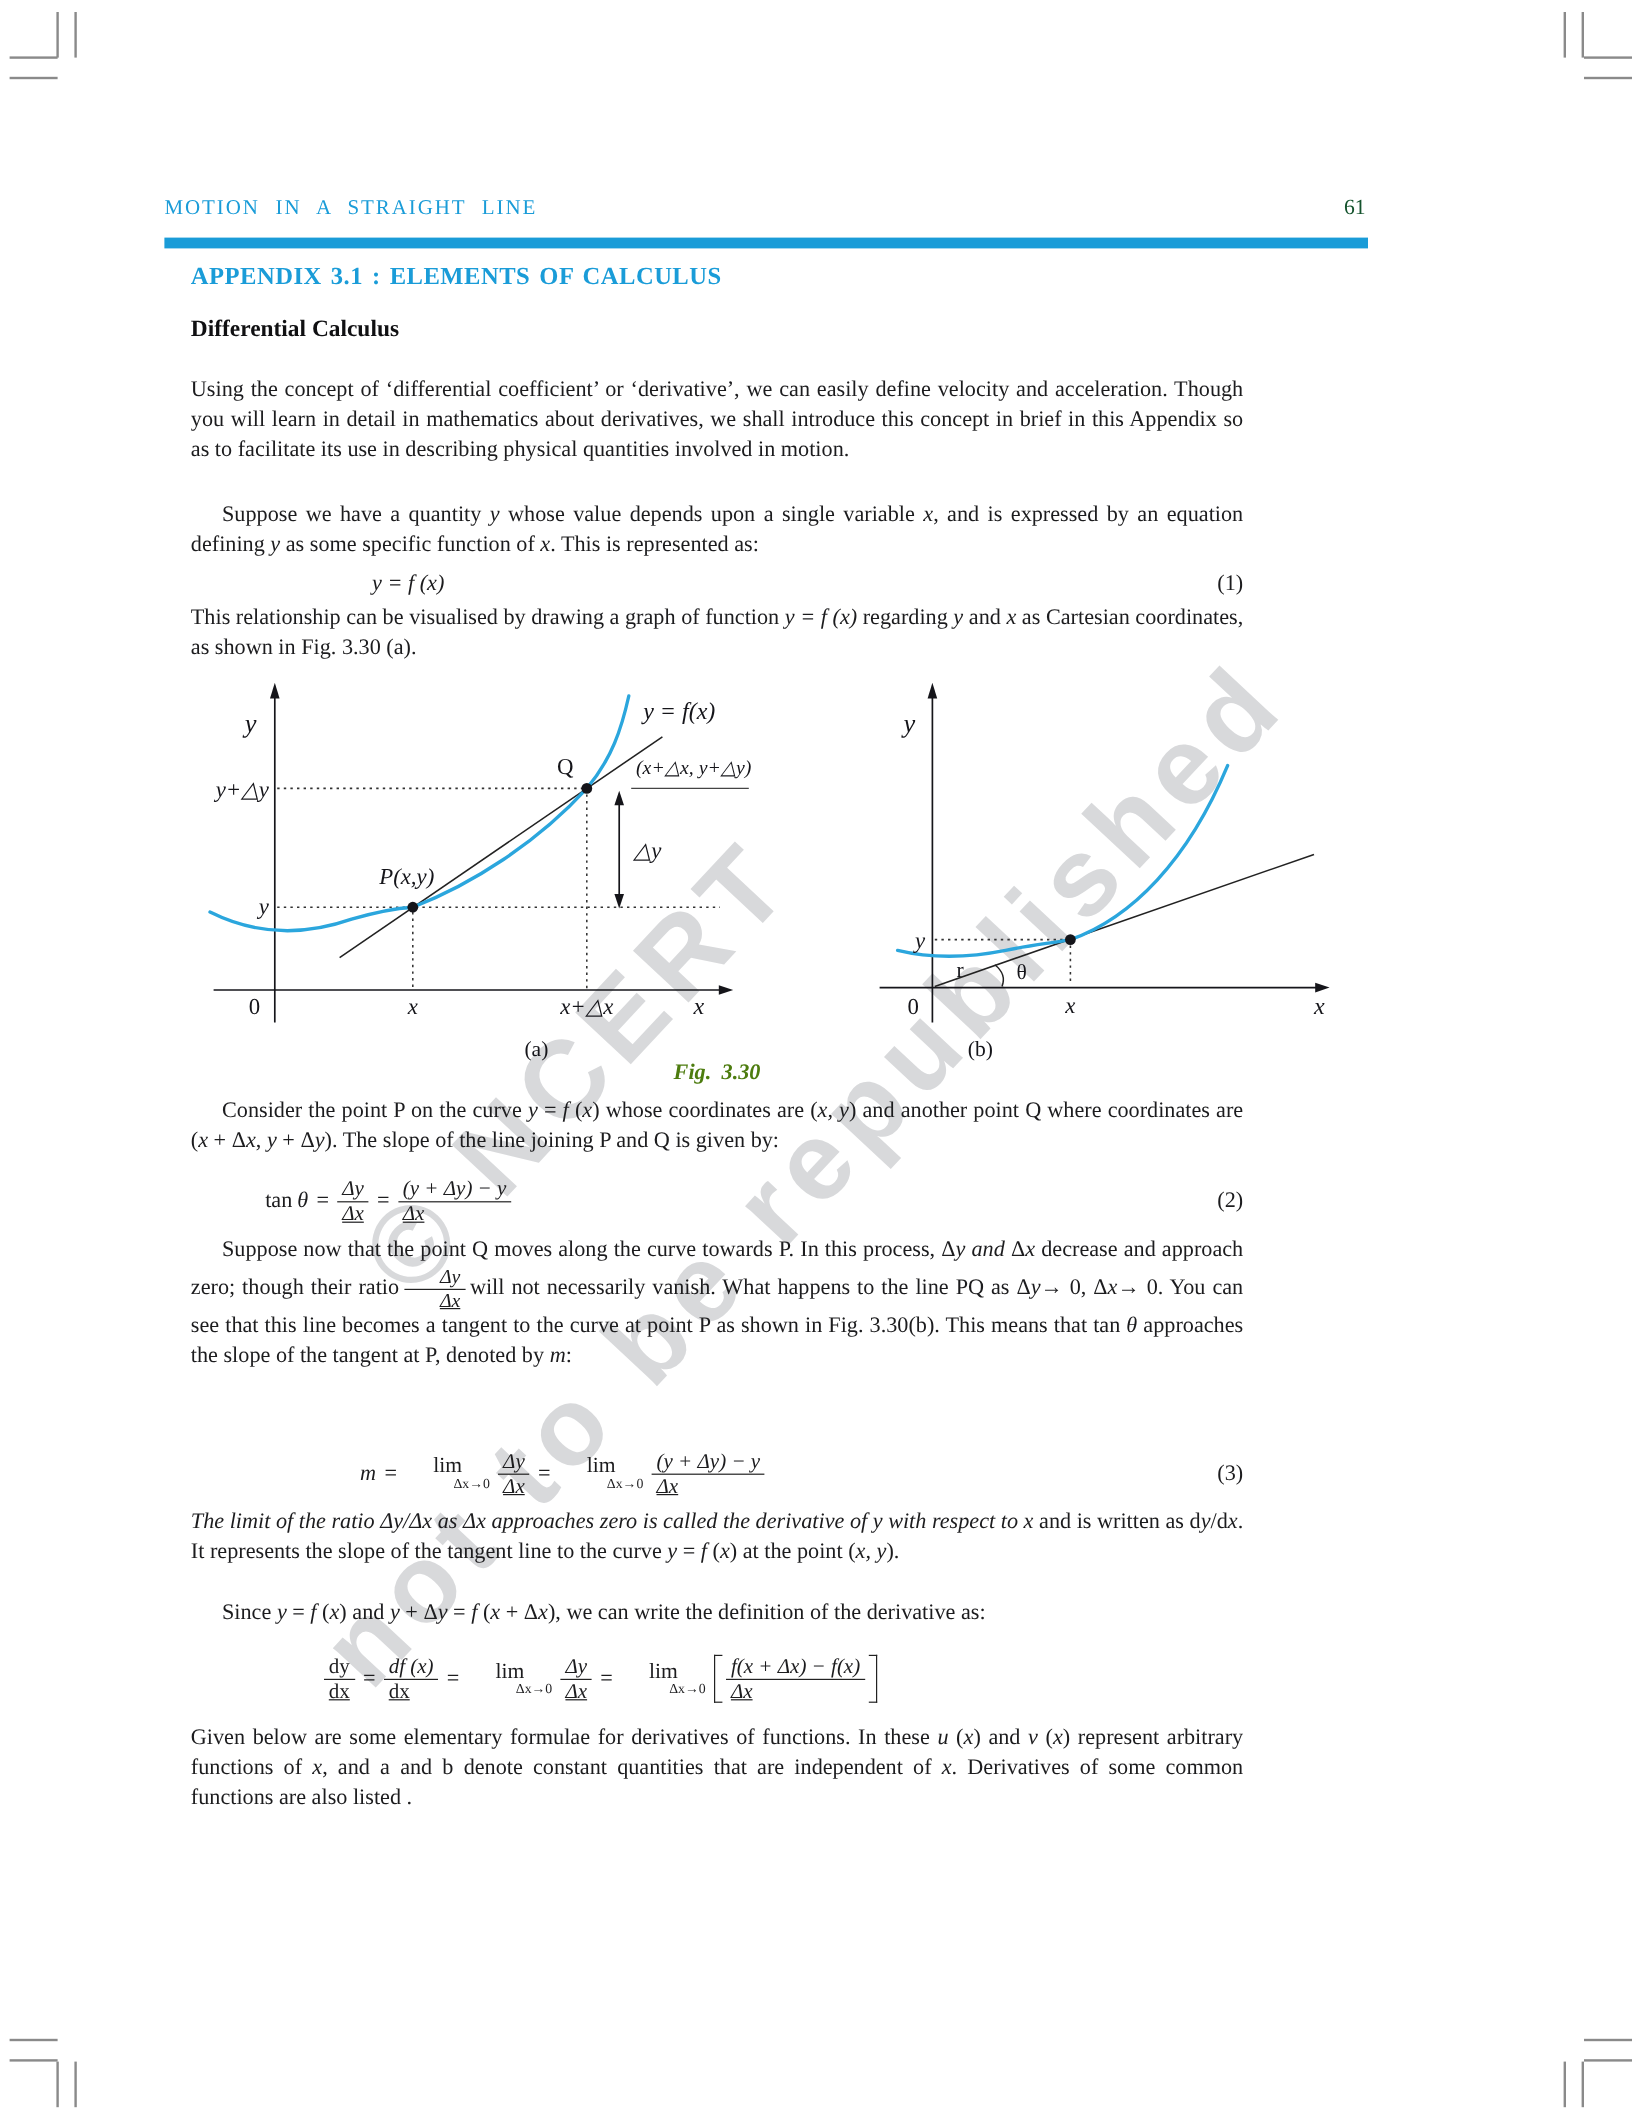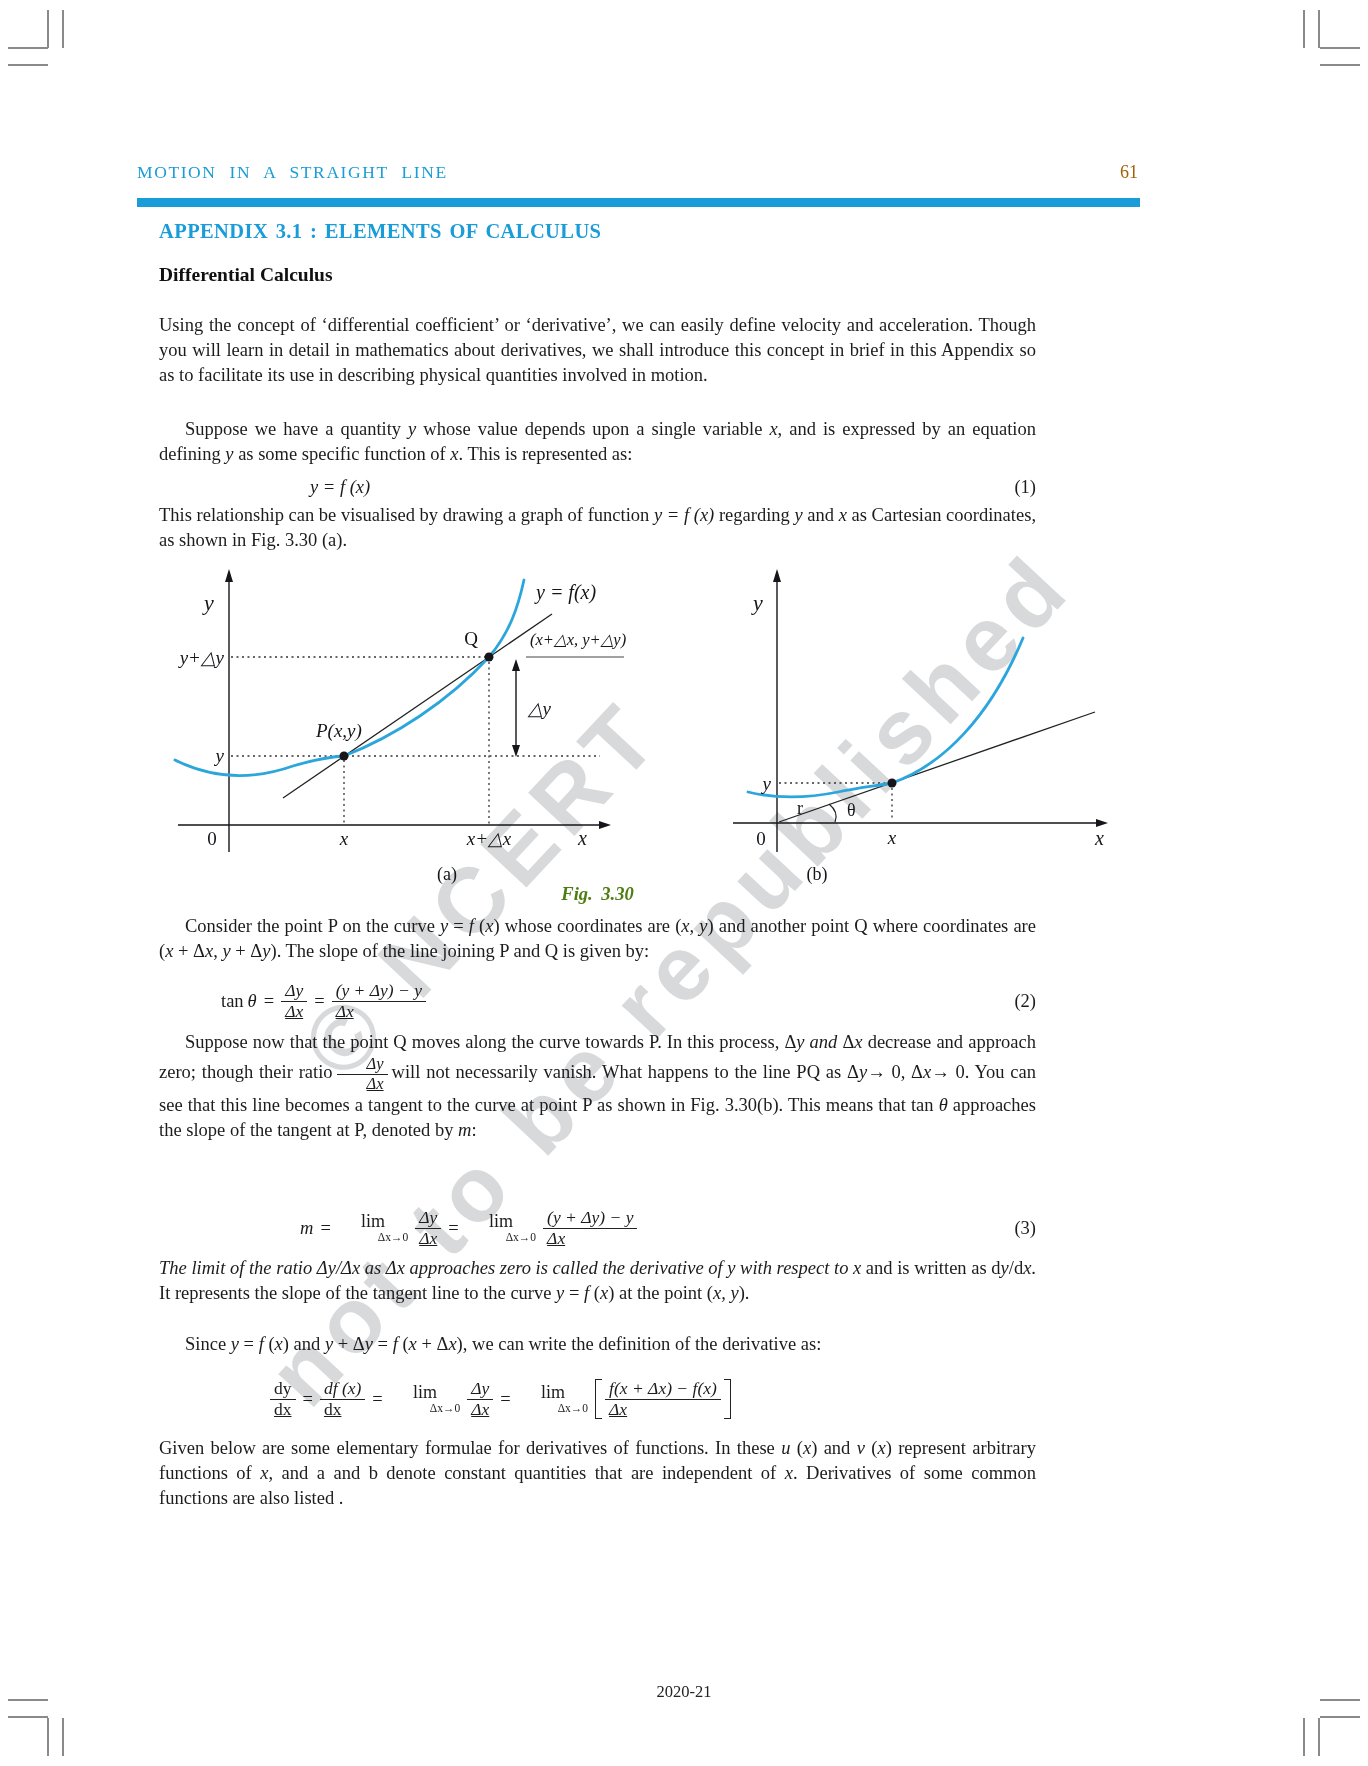--- a/index.html
+++ b/index.html
@@ -9,21 +9,21 @@
   .wm{position:absolute;z-index:1;white-space:nowrap;font-family:"Liberation Sans",sans-serif;
       font-weight:bold;color:rgba(125,130,136,0.30);transform-origin:0 50%;transform:rotate(-47deg);
       letter-spacing:9px;}
   #wm1{left:320px;top:1012px;font-size:92px;line-height:100px;}
   #wm2{left:286px;top:1340px;font-size:92px;line-height:100px;}
   
   .content{position:absolute;inset:0;z-index:2;}
   .abs{position:absolute;}
   
   .running{left:137px;top:162px;font-size:17.5px;color:#1a9cd8;letter-spacing:1.6px;word-spacing:7px;}
-  .pagenum{top:162px;right:230px;font-size:18px;color:#a16207;}
+  .pagenum{top:162px;right:230px;font-size:18px;color:#14532d;}
   .bar{left:137px;top:198px;width:1003px;height:9px;background:#1a9cd8;}
   .apx{left:159px;top:220px;font-size:20.5px;font-weight:bold;color:#1a9cd8;letter-spacing:0.4px;word-spacing:2px;}
   .sect{left:159px;top:264px;font-size:19.5px;font-weight:bold;color:#101012;}
   
   .para{left:159px;width:877px;text-align:justify;font-size:18.5px;line-height:25.2px;}
   .indent{text-indent:26px;}
   .s-i{font-style:italic;}
   
   .eq{left:159px;width:877px;display:flex;align-items:center;font-size:18.5px;}
   .eq-row{display:inline-flex;align-items:center;gap:7px;}
@@ -224,21 +224,20 @@
             <span class="fn">f(x + Δx) − f(x)</span>
             <span class="fd">Δx</span>
           </span>
           <span class="brk r"></span>
         </span>
       </span>
     </div>
 
     <div class="abs para" style="top:1436px"><span>Given below are some elementary formulae for derivatives of functions.  In these </span><span class="s-i">u</span><span> (</span><span class="s-i">x</span><span>) and </span><span class="s-i">v</span><span> (</span><span class="s-i">x</span><span>) represent arbitrary functions of </span><span class="s-i">x</span><span>, and a and b denote constant quantities that are independent of </span><span class="s-i">x</span><span>.  Derivatives of some common functions are also listed .</span></div>
 
-    <div class="abs footer">2020-21</div>
   </div>
 
   <div class="cm" style="left:47px;top:10px;width:1.5px;height:38px"></div>
   <div class="cm" style="left:62px;top:10px;width:1.5px;height:38px"></div>
   <div class="cm" style="left:8px;top:47px;width:40px;height:1.5px"></div>
   <div class="cm" style="left:8px;top:64px;width:40px;height:1.5px"></div>
   <div class="cm" style="left:1303px;top:10px;width:1.5px;height:38px"></div>
   <div class="cm" style="left:1318px;top:10px;width:1.5px;height:38px"></div>
   <div class="cm" style="left:1320px;top:47px;width:40px;height:1.5px"></div>
   <div class="cm" style="left:1320px;top:64px;width:40px;height:1.5px"></div>

